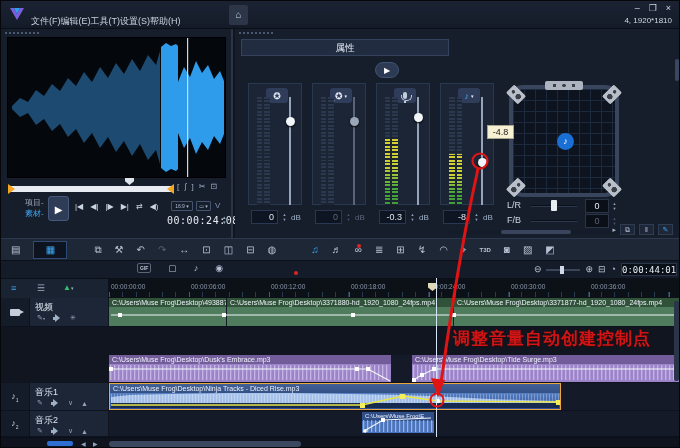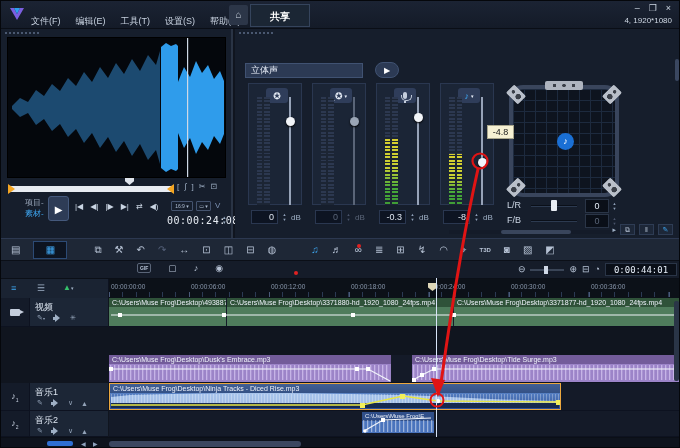--- a/index.html
+++ b/index.html
@@ -4,21 +4,21 @@
 <style>
   *{margin:0;padding:0;box-sizing:border-box}
   body{background:#2a2f3a;font-family:"Liberation Sans",sans-serif}
   #app{position:relative;width:680px;height:448px;background:#10151f;color:#dfe6f0;overflow:hidden;border:1px solid #05070b}
   .abs{position:absolute}
   .dots{border-top:2px dotted #4a5870;width:34px;height:0}
   .ic{color:#b6c2d4;font-size:10px;line-height:1}
   .mono{font-family:"DejaVu Sans Mono",monospace}
   
   #titlebar{position:absolute;left:0;top:0;width:680px;height:28px;background:linear-gradient(#1b2333,#141b28);border-bottom:1px solid #0a0e16}
-  .menu{display:flex;gap:15px;position:absolute;left:30px;top:4px;height:32px;align-items:center}
+  .menu{display:flex;position:absolute;left:30px;top:4px;height:32px;align-items:center}
   .menu span{font-size:9px;color:#c8d2e0}
   .tabs{position:absolute;left:249px;top:3px;display:flex;gap:2px}
   .tab{width:60px;height:23px;line-height:23px;text-align:center;font-size:10px;font-weight:bold;color:#fff;background:#1b2634;border:1px solid #35445c}
   .tab.active{background:linear-gradient(#2da0f0,#0f6fc4);border-color:#2da0f0}
   
   #preview{position:absolute;left:0;top:28px;width:232px;height:209px;background:#161e2c;border-right:2px solid #2a3445}
   #mixer{position:absolute;left:234px;top:28px;width:446px;height:209px;background:#161e2c}
   .mtab{position:absolute;height:17px;line-height:16px;text-align:center;font-size:9.5px}
   .strip{position:absolute;top:54px;width:54px;height:122px;background:#1b2536;border:1px solid #2a3750}
   .chanbtn{position:absolute;left:17px;top:4px;width:22px;height:15px;background:#2f3d5a;border-radius:3px;display:flex;align-items:center;justify-content:center;font-size:9px;color:#e8eef8}
@@ -77,28 +77,27 @@
       </svg>
     <div class="menu">
       <span>文件(F)</span>
       <span>编辑(E)</span>
       <span>工具(T)</span>
       <span>设置(S)</span>
       <span>帮助(H)</span>
     </div>
     <div class="abs" style="left:228px;top:4px;width:19px;height:20px;background:#2c3648;border-radius:2px;text-align:center;line-height:20px;font-size:10px;color:#cfd8e4">⌂</div>
     <div class="tabs">
-      <div class="tab">共享</div>
     </div>
     <div class="abs" style="right:10px;top:2px;display:flex;gap:9px;font-size:9px;color:#cfd8e4">
       <span>–</span>
       <span>❐</span>
       <span>×</span>
     </div>
-    <div class="abs" style="right:9px;top:15px;font-size:8px;color:#cfd8e4">4, 1920*1080</div>
+    <div class="abs" style="right:9px;top:15px;font-size:8px;color:#cfd8e4">4, 1920*1810</div>
   </div>
 
   <div id="preview">
     <div class="dots abs" style="left:4px;top:3px"></div>
     <div class="abs" style="left:6px;top:8px;width:219px;height:141px;background:#04070c;border:1px solid #000">
       <svg width="217" height="139" viewBox="0 0 217 139">
         <polygon fill="#1c4a70" points="4,68 12,60 20,64 28,52 36,58 44,46 52,53 60,40 68,48 76,34 84,44 92,29 100,40 108,25 116,36 124,21 132,33 140,17 148,27 152,13 152,126 148,112 140,122 132,106 124,118 116,103 108,114 100,99 92,110 84,95 76,105 68,91 60,99 52,86 44,93 36,81 28,87 20,75 12,79 4,71"></polygon>
         <polygon fill="#2f9ceb" points="153,9 158,5 163,8 168,6 170,8 170,131 168,133 163,131 158,134 153,130"></polygon>
         <polygon fill="#2f9ceb" points="170,44 176,29 182,39 188,23 194,35 200,27 206,41 212,33 216,43 216,96 212,106 206,98 200,112 194,104 188,116 182,100 176,110 170,95"></polygon>
         <rect x="179" y="0" width="1.2" height="139" fill="#cfd9e6"></rect>
@@ -128,21 +127,21 @@
     </div>
     <div class="abs" style="left:170px;top:172px;width:22px;height:10px;border:1px solid #44536e;border-radius:1px;font-size:5px;color:#aebdd2;text-align:center;line-height:9px"><span>16:9</span> ▾</div>
     <div class="abs" style="left:195px;top:172px;width:15px;height:10px;border:1px solid #44536e;border-radius:1px;font-size:5px;color:#aebdd2;text-align:center;line-height:9px">▭ ▾</div>
     <div class="abs" style="left:214px;top:172px;font-size:8px;color:#7f94b5">V</div>
     <div class="abs mono" style="left:166px;top:186px;font-size:10px;letter-spacing:.5px;color:#e8edf4">00:00:24:08</div>
     <div class="abs" style="left:222px;top:186px;font-size:5px;color:#9fb0c5;line-height:5px">▴<br>▾</div>
   </div>
 
   <div id="mixer">
     <div class="dots abs" style="left:4px;top:3px"></div>
-    <div class="abs" style="left:10px;top:34px;width:118px;height:15px;background:#2c3a54;border:1px solid #405272;font-size:9px;line-height:13px;padding-left:5px;color:#e8eef8">立体声</div>
+    <div class="mtab" style="left:6px;top:10px;width:208px;background:#212c40;border:1px solid #34425c;color:#e5ecf6">属性</div>
     <div class="abs" style="left:140px;top:33px;width:24px;height:16px;background:#2c3a54;border:1px solid #405272;border-radius:8px;text-align:center;line-height:15px;font-size:8px;color:#fff">▶</div>
 
     <div class="strip" style="left:13px">
       <div class="chanbtn">✪</div>
       <div class="vu"></div>
       <div class="vslider"></div>
       <div class="vhandle" style="top:32.5px"></div>
     </div>
     <div class="strip" style="left:77px">
       <div class="chanbtn">
@@ -254,21 +253,21 @@
       <span class="ic" style="font-size:9px">◉</span>
     </div>
     <div style="position:absolute;right:4px;top:2px;display:flex;gap:5px;align-items:center">
       <span class="ic" style="font-size:9px">⊖</span>
       <span style="position:relative;width:34px;height:2px;background:#3a4557;display:inline-block">
           <span style="position:absolute;left:14px;top:-3px;width:4px;height:8px;background:#cfd8e6"></span>
         </span>
       <span class="ic" style="font-size:9px">⊕</span>
       <span class="ic" style="font-size:9px">⊟</span>
       <span class="ic" style="font-size:9px">◔</span>
-      <span class="seg mono" style="display:inline-block;width:72px;height:13px;line-height:12px">0:00:44:01</span>
+      <span class="seg mono" style="display:inline-block;width:56px;height:13px;line-height:12px">0:00:44:01</span>
     </div>
   </div>
 
   <div id="ruler">
     <div class="abs" style="left:0;top:0;width:108px;height:20px;background:#1a2332;border-right:1px solid #0d1220">
       <span class="abs" style="left:10px;top:4px;font-size:9px;color:#3fa9f5;font-weight:bold">≡</span>
       <span class="abs" style="left:36px;top:4px;font-size:9px;color:#9fb0c5">☰</span>
       <span class="abs" style="left:62px;top:4px;font-size:8px;color:#35c06a">▲<span style="font-size:5px;color:#9fb0c5">▾</span></span>
     </div>
     <div class="abs" style="left:108px;right:0;bottom:1px;height:5px;background:repeating-linear-gradient(90deg,#4a5a78 0 1px,transparent 1px 80px),repeating-linear-gradient(90deg,#2b3a54 0 1px,transparent 1px 13.3px)"></div>
@@ -405,14 +404,15 @@
   <div class="abs" style="left:435px;top:277px;width:1px;height:159px;background:#d7e4f7;z-index:40"></div>
 
   <div class="abs" style="left:486px;top:124px;width:27px;height:14px;background:#f6f1d3;border:1px solid #a8a58c;color:#1a1a1a;font-size:9px;text-align:center;line-height:12px;z-index:80">-4.8</div>
 
   <svg class="abs" style="left:0;top:0;width:680px;height:448px;z-index:60;pointer-events:none">
     <circle cx="479" cy="160" r="7.5" fill="none" stroke="#e01414" stroke-width="2.2"></circle>
     <path d="M477,168 C463,230 450,310 440,382" fill="none" stroke="#e01414" stroke-width="3"></path>
     <polygon points="430,377 444,379 437,396" fill="#e01414"></polygon>
     <circle cx="436" cy="399" r="6.5" fill="none" stroke="#e01414" stroke-width="2"></circle>
   </svg>
+  <div class="abs" style="left:452px;top:326px;font-size:17px;font-weight:bold;color:#d21414;letter-spacing:1px;z-index:70;text-shadow:1px 1px 2px rgba(60,0,0,.6);white-space:nowrap">调整音量自动创建控制点</div>
 
 </div>
 
 </body></html>

